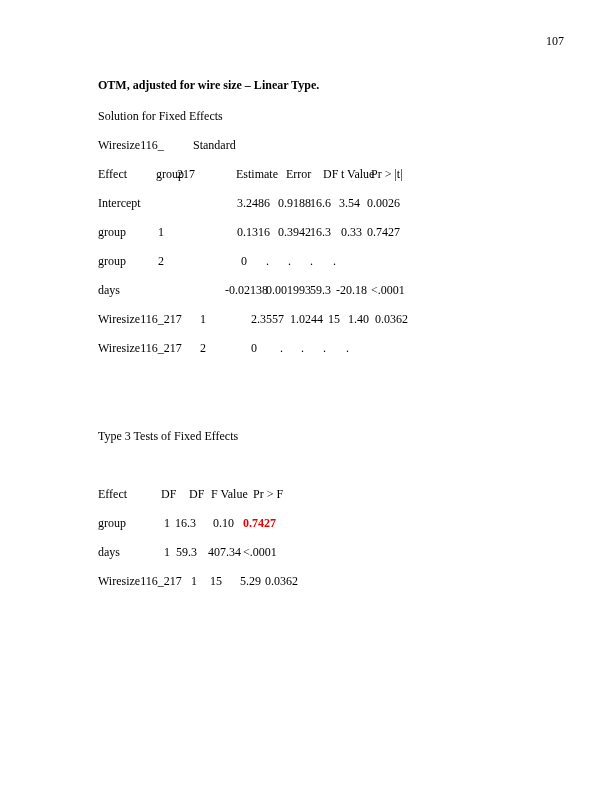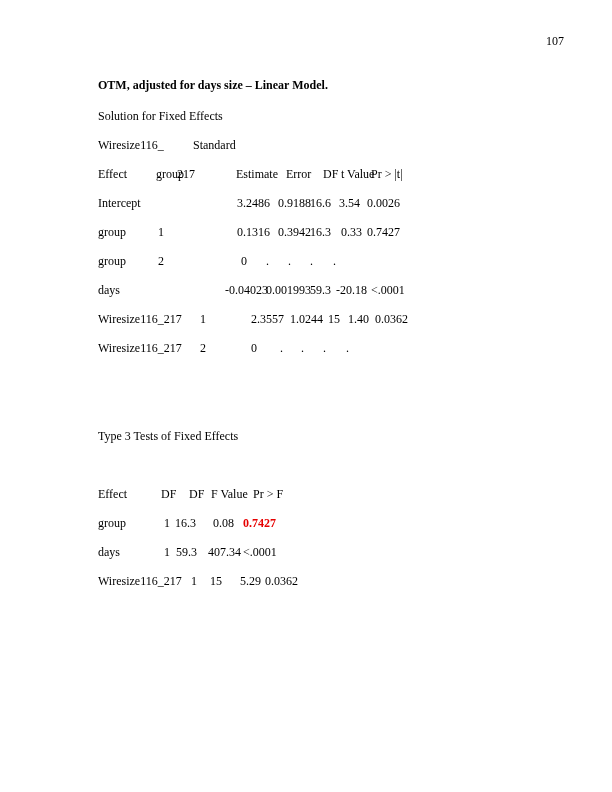--- a/index.html
+++ b/index.html
@@ -33,21 +33,21 @@
 </head>
 <body>
 
 <div class="page">
 
   <div class="line" style="top:34px">
     <span class="tok" style="left:538px">107</span>
   </div>
 
   <div class="line bold" style="top:78px">
-    <span class="tok" style="left:90px">OTM, adjusted for days size – Linear Model.</span>
+    <span class="tok" style="left:90px">OTM, adjusted for wire size – Linear Type.</span>
   </div>
 
   <div class="line" style="top:109px">
     <span class="tok" style="left:90px">Solution for Fixed Effects</span>
   </div>
 
   <div class="line" style="top:138px">
     <span class="tok" style="left:90px">Wiresize116_</span>
     <span class="tok" style="left:185px">Standard</span>
   </div>
@@ -87,21 +87,21 @@
     <span class="tok" style="left:150px">2</span>
     <span class="tok" style="left:233px">0</span>
     <span class="tok" style="left:258px">.</span>
     <span class="tok" style="left:280px">.</span>
     <span class="tok" style="left:302px">.</span>
     <span class="tok" style="left:325px">.</span>
   </div>
 
   <div class="line" style="top:283px">
     <span class="tok" style="left:90px">days</span>
-    <span class="tok" style="left:217px">-0.04023</span>
+    <span class="tok" style="left:217px">-0.02138</span>
     <span class="tok" style="left:258px">0.001993</span>
     <span class="tok" style="left:302px">59.3</span>
     <span class="tok" style="left:328px">-20.18</span>
     <span class="tok" style="left:363px">&lt;.0001</span>
   </div>
 
   <div class="line" style="top:312px">
     <span class="tok" style="left:90px">Wiresize116_217</span>
     <span class="tok" style="left:192px">1</span>
     <span class="tok" style="left:243px">2.3557</span>
@@ -131,21 +131,21 @@
     <span class="tok" style="left:153px">DF</span>
     <span class="tok" style="left:181px">DF</span>
     <span class="tok" style="left:203px">F Value</span>
     <span class="tok" style="left:245px">Pr &gt; F</span>
   </div>
 
   <div class="line" style="top:516px">
     <span class="tok" style="left:90px">group</span>
     <span class="tok" style="left:156px">1</span>
     <span class="tok" style="left:167px">16.3</span>
-    <span class="tok" style="left:205px">0.08</span>
+    <span class="tok" style="left:205px">0.10</span>
     <span class="tok red" style="left:235px">0.7427</span>
   </div>
 
   <div class="line" style="top:545px">
     <span class="tok" style="left:90px">days</span>
     <span class="tok" style="left:156px">1</span>
     <span class="tok" style="left:168px">59.3</span>
     <span class="tok" style="left:200px">407.34</span>
     <span class="tok" style="left:235px">&lt;.0001</span>
   </div>

